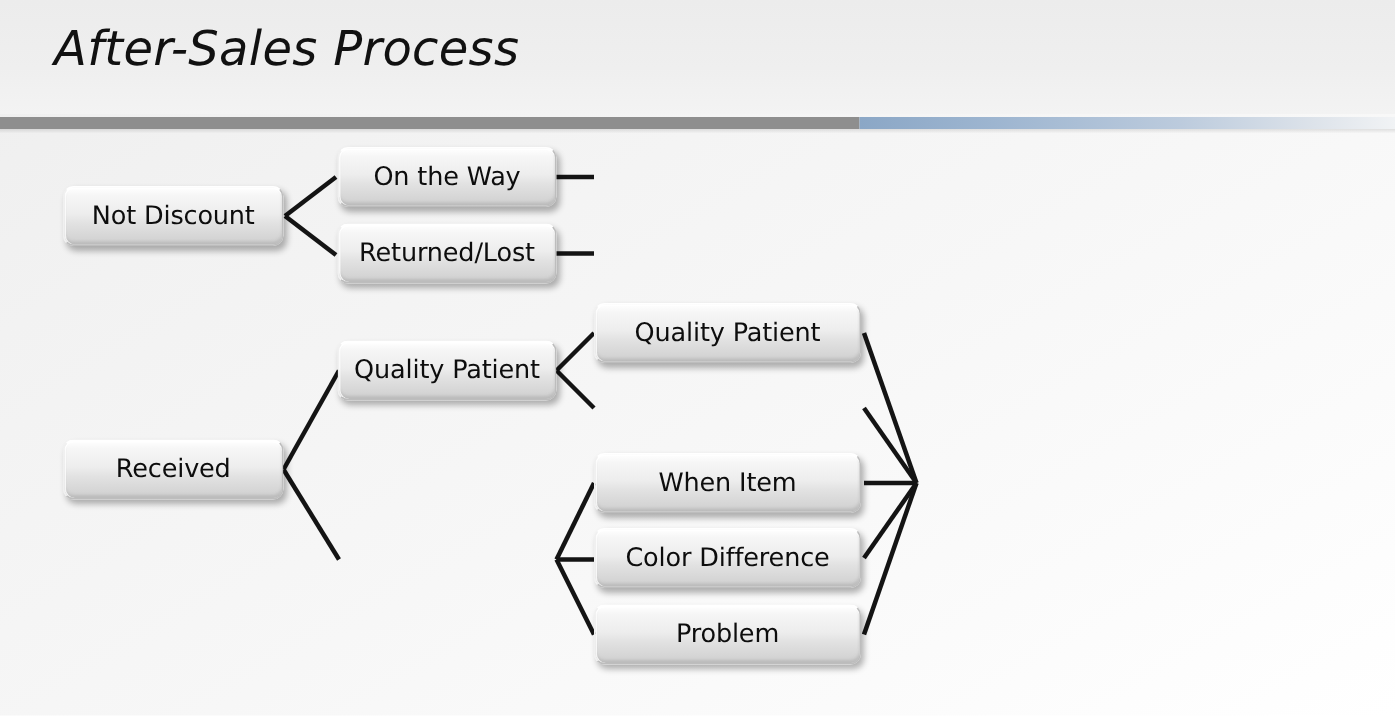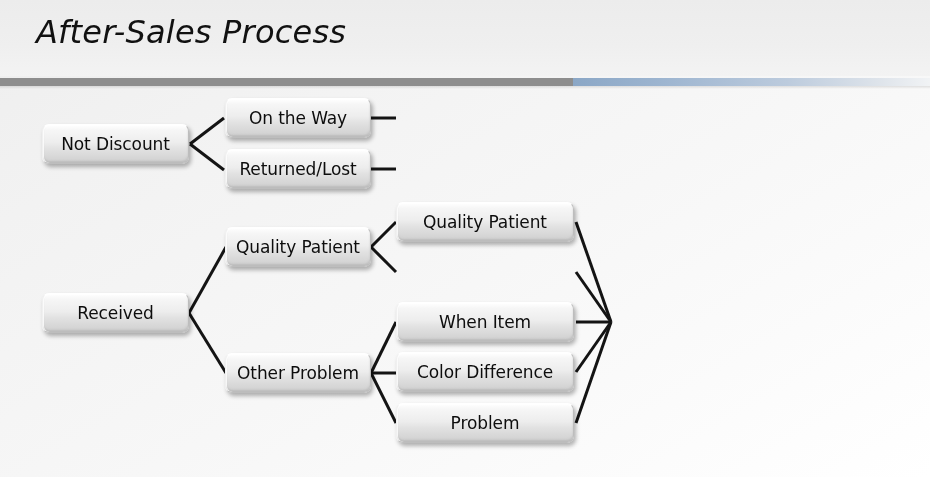--- a/index.html
+++ b/index.html
@@ -174,23 +174,20 @@
   </div>
 
   <div class="pbox" style="left:225px; top:149px; width:146px; height:40px;">
     <span>Returned/Lost</span>
   </div>
 
   <div class="pbox" style="left:225px; top:227px; width:146px; height:40px;">
     <span>Quality Patient</span>
   </div>
 
-  <div class="pbox" style="left:225px; top:353px; width:146px; height:40px;">
-    <span>Other Problem</span>
-  </div>
 
 
 
   <div class="pbox" style="left:396px; top:202px; width:178px; height:40px;">
     <span>Quality Patient</span>
   </div>
 
 
   <div class="pbox" style="left:396px; top:302px; width:178px; height:40px;">
     <span>When Item</span>

